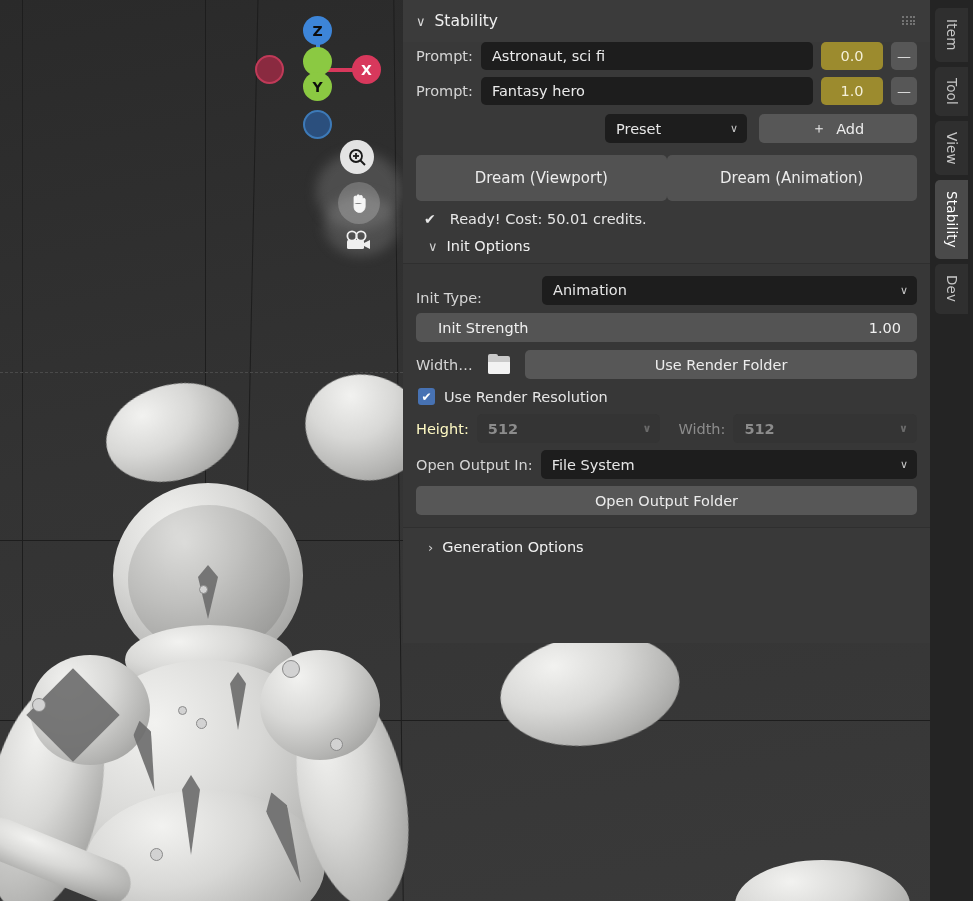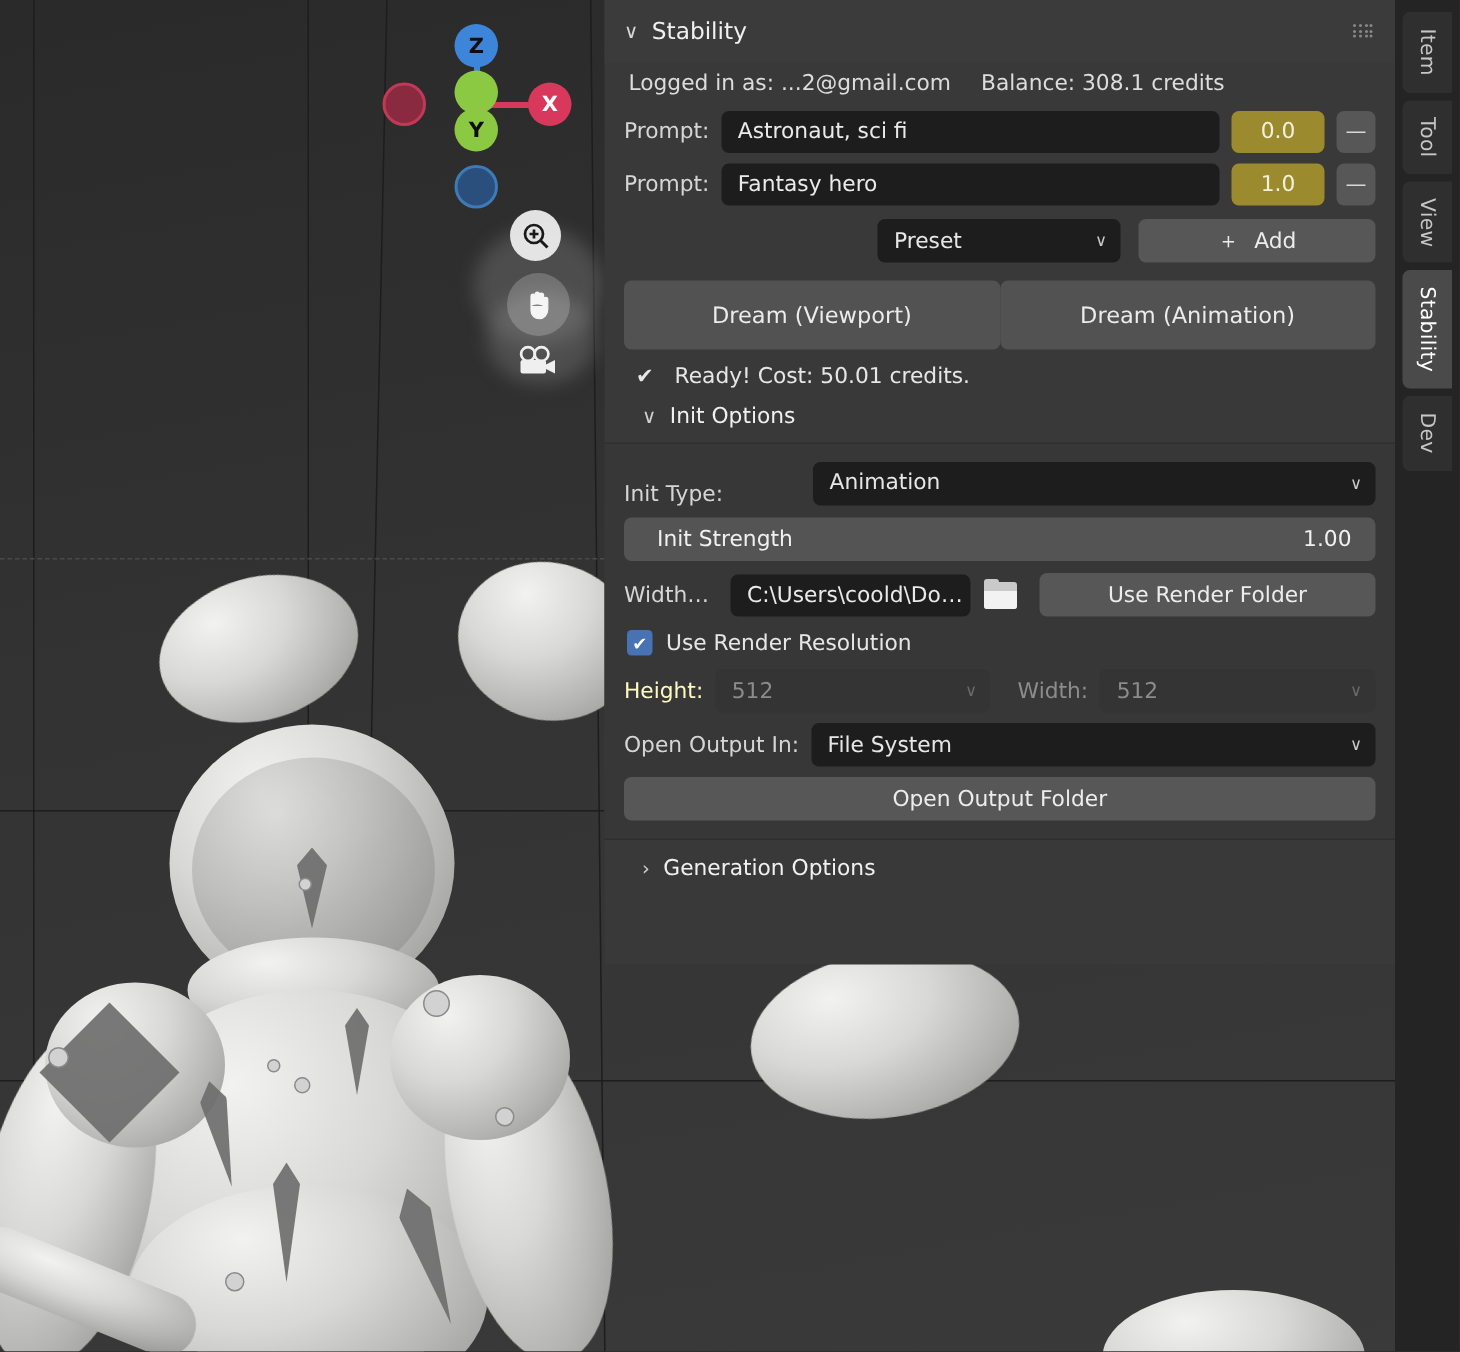--- a/index.html
+++ b/index.html
@@ -129,21 +129,21 @@
     color: #d8d8d8; font-size: 14px;
   }
 
   .preset-row { display: flex; justify-content: flex-end; gap: 12px; margin: 9px 0 12px 0; }
   .dropdown {
     background: #1d1d1d; border-radius: 5px; height: 29px;
     display: flex; align-items: center; padding: 0 9px 0 11px;
     color: #e6e6e6; font-size: 14.5px; gap: 6px;
   }
   .dropdown .dd-caret { margin-left: auto; color: #c8c8c8; font-size: 11px; }
-  .dropdown.disabled { background: #343434; color: #8c8c8c; }
+  .dropdown.disabled { background: #343434; color: #8c8c8c; font-weight: bold; }
   .dropdown.disabled .dd-caret { color: #6a6a6a; }
 
   .btn {
     background: #575757; border-radius: 5px; height: 29px;
     display: flex; align-items: center; justify-content: center;
     color: #ececec; font-size: 14.5px; gap: 10px;
   }
   .btn-big { height: 46px; font-size: 15px; background: #525252; }
 
   .two-col { display: flex; margin-bottom: 9px; }
@@ -307,41 +307,37 @@
           <i></i>
           <i></i>
           <i></i>
           <i></i>
           <i></i>
       </span>
     </div>
 
     <div class="panel-body">
 
-      <div class="status-line">
-        <span>Logged in as: ...2@gmail.com</span>
-        <span>Balance: 308.1 credits</span>
-      </div>
 
       <div class="row">
         <span class="row-label">Prompt:</span>
         <span class="text-field">Astronaut, sci fi</span>
         <span class="weight-box">0.0</span>
         <span class="minus-btn">—</span>
       </div>
 
       <div class="row">
         <span class="row-label">Prompt:</span>
         <span class="text-field">Fantasy hero</span>
         <span class="weight-box">1.0</span>
         <span class="minus-btn">—</span>
       </div>
 
       <div class="preset-row">
-        <span class="dropdown" style="width:162px;">
+        <span class="dropdown" style="width:142px;">
           <span>Preset</span>
           <span class="dd-caret">∨</span>
         </span>
         <span class="btn" style="width:158px;">
           <span>＋</span>
           <span>Add</span>
         </span>
       </div>
 
       <div class="two-col">
@@ -370,21 +366,20 @@
           </span>
         </div>
 
         <div class="slider-field">
           <span>Init Strength</span>
           <span>1.00</span>
         </div>
 
         <div class="row">
           <span class="row-label" style="width:63px;">Width…</span>
-          <span class="text-field" style="flex:0 0 160px;">C:\Users\coold\Do…</span>
           <span class="folder-icon">
             <span class="fi-tab"></span>
               <span class="fi-back"></span>
               <span class="fi-front"></span>
           </span>
           <span class="btn" style="flex:1; margin-left:6px;">Use Render Folder</span>
         </div>
 
         <div class="check-row">
           <span class="checkbox">✔</span>

